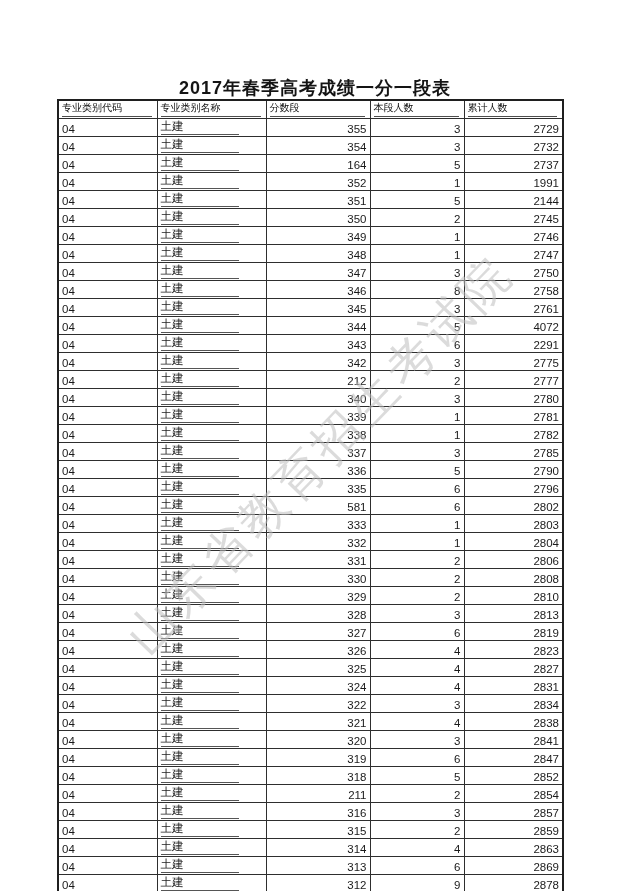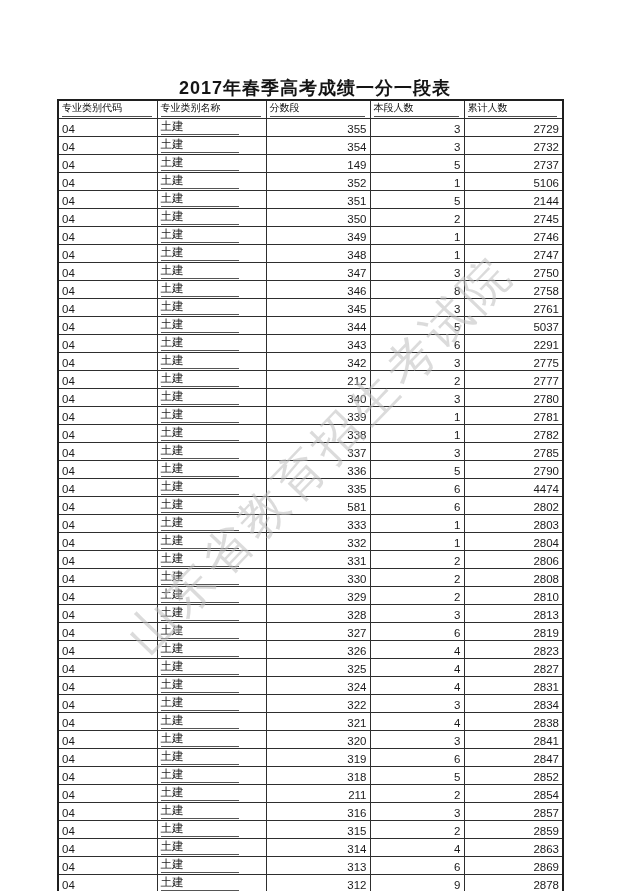--- a/index.html
+++ b/index.html
@@ -130,30 +130,30 @@
         <tr>
           <td class="col-code">04</td>
           <td class="col-name"><span class="u-name">土建</span></td>
           <td class="col-score">354</td>
           <td class="col-count">3</td>
           <td class="col-cum">2732</td>
         </tr>
         <tr>
           <td class="col-code">04</td>
           <td class="col-name"><span class="u-name">土建</span></td>
-          <td class="col-score">149</td>
+          <td class="col-score">164</td>
           <td class="col-count">5</td>
           <td class="col-cum">2737</td>
         </tr>
         <tr>
           <td class="col-code">04</td>
           <td class="col-name"><span class="u-name">土建</span></td>
           <td class="col-score">352</td>
           <td class="col-count">1</td>
-          <td class="col-cum">5106</td>
+          <td class="col-cum">1991</td>
         </tr>
         <tr>
           <td class="col-code">04</td>
           <td class="col-name"><span class="u-name">土建</span></td>
           <td class="col-score">351</td>
           <td class="col-count">5</td>
           <td class="col-cum">2144</td>
         </tr>
         <tr>
           <td class="col-code">04</td>
@@ -195,21 +195,21 @@
           <td class="col-name"><span class="u-name">土建</span></td>
           <td class="col-score">345</td>
           <td class="col-count">3</td>
           <td class="col-cum">2761</td>
         </tr>
         <tr>
           <td class="col-code">04</td>
           <td class="col-name"><span class="u-name">土建</span></td>
           <td class="col-score">344</td>
           <td class="col-count">5</td>
-          <td class="col-cum">5037</td>
+          <td class="col-cum">4072</td>
         </tr>
         <tr>
           <td class="col-code">04</td>
           <td class="col-name"><span class="u-name">土建</span></td>
           <td class="col-score">343</td>
           <td class="col-count">6</td>
           <td class="col-cum">2291</td>
         </tr>
         <tr>
           <td class="col-code">04</td>
@@ -258,21 +258,21 @@
           <td class="col-name"><span class="u-name">土建</span></td>
           <td class="col-score">336</td>
           <td class="col-count">5</td>
           <td class="col-cum">2790</td>
         </tr>
         <tr>
           <td class="col-code">04</td>
           <td class="col-name"><span class="u-name">土建</span></td>
           <td class="col-score">335</td>
           <td class="col-count">6</td>
-          <td class="col-cum">4474</td>
+          <td class="col-cum">2796</td>
         </tr>
         <tr>
           <td class="col-code">04</td>
           <td class="col-name"><span class="u-name">土建</span></td>
           <td class="col-score">581</td>
           <td class="col-count">6</td>
           <td class="col-cum">2802</td>
         </tr>
         <tr>
           <td class="col-code">04</td>

